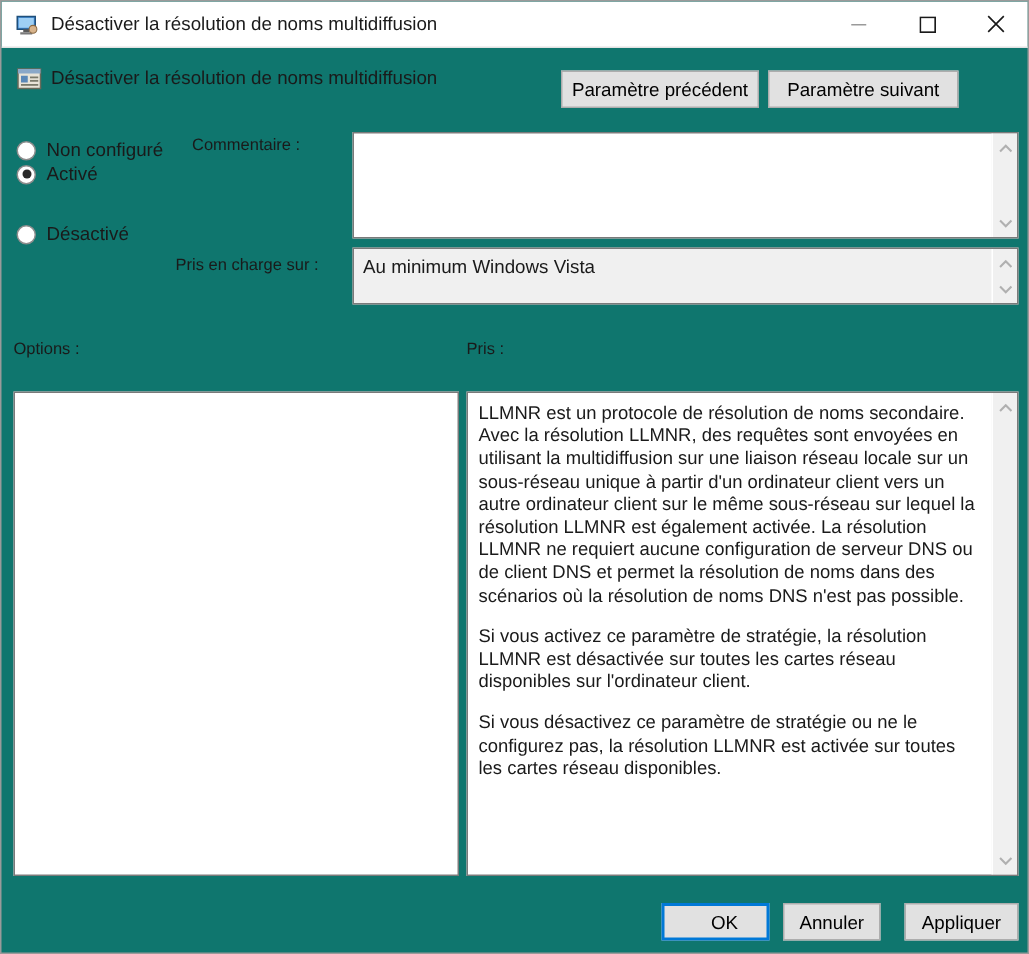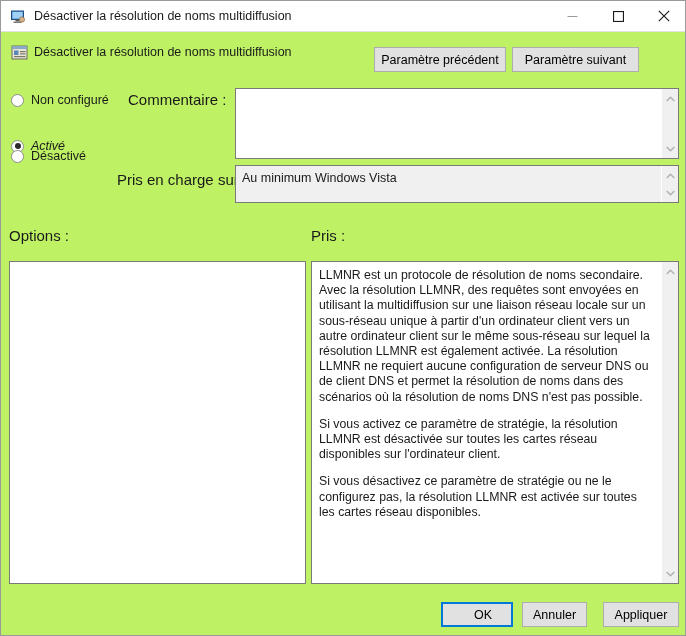--- a/index.html
+++ b/index.html
@@ -14,21 +14,21 @@
     font-family: "Liberation Sans", sans-serif;
     font-size: 12.5px;
     color: #000000;
     -webkit-font-smoothing: antialiased;
   }
   .window {
     position: relative;
     width: 686px;
     height: 636px;
     box-sizing: border-box;
-    background: #bef264;
+    background: #0f766e;
     border: 1px solid #9a9a9a;
     overflow: hidden;
   }
 
   
   .titlebar {
     position: absolute;
     left: 0; top: 0;
     width: 686px;
     height: 31px;
@@ -103,21 +103,21 @@
   
   .radio-row {
     position: absolute;
     left: 10px;
     display: flex;
     align-items: center;
     height: 18px;
     cursor: default;
   }
   .r1 { top: 90px; }
-  .r2 { top: 136px; font-style: italic; }
+  .r2 { top: 106px; }
   .r3 { top: 146px; }
   .radio-mark {
     width: 13px; height: 13px;
     border-radius: 50%;
     background: #ffffff;
     border: 1px solid #8d8d8d;
     box-sizing: border-box;
     position: relative;
     flex: 0 0 auto;
   }
@@ -132,21 +132,21 @@
   .radio-label {
     margin-left: 7px;
     font-size: 12.5px;
     color: #1a1a1a;
     white-space: nowrap;
   }
 
   
   .lbl {
     position: absolute;
-    font-size: 15px;
+    font-size: 11px;
     color: #1a1a1a;
     white-space: nowrap;
   }
   .lbl-comment  { left: 127px; top: 90px; }
   .lbl-support  { left: 116px; top: 170px; }
   .lbl-options  { left: 8px;   top: 226px; }
   .lbl-aide     { left: 310px; top: 226px; }
 
   
   .field {

